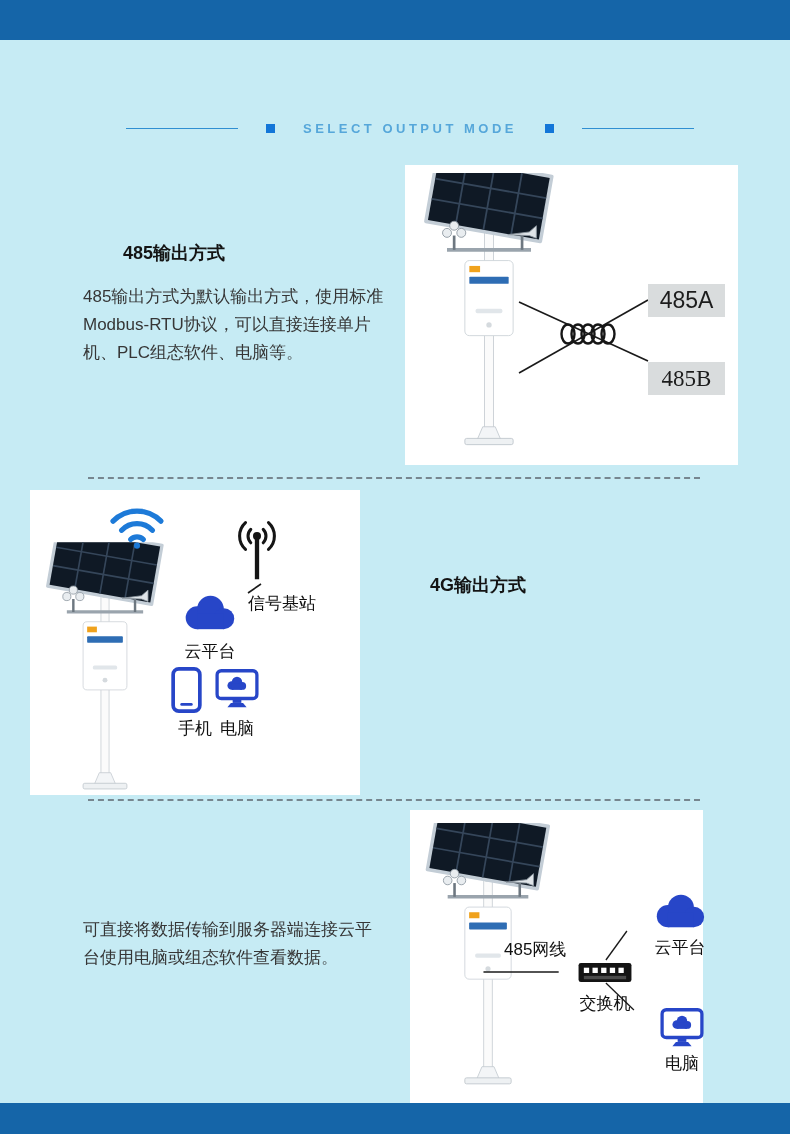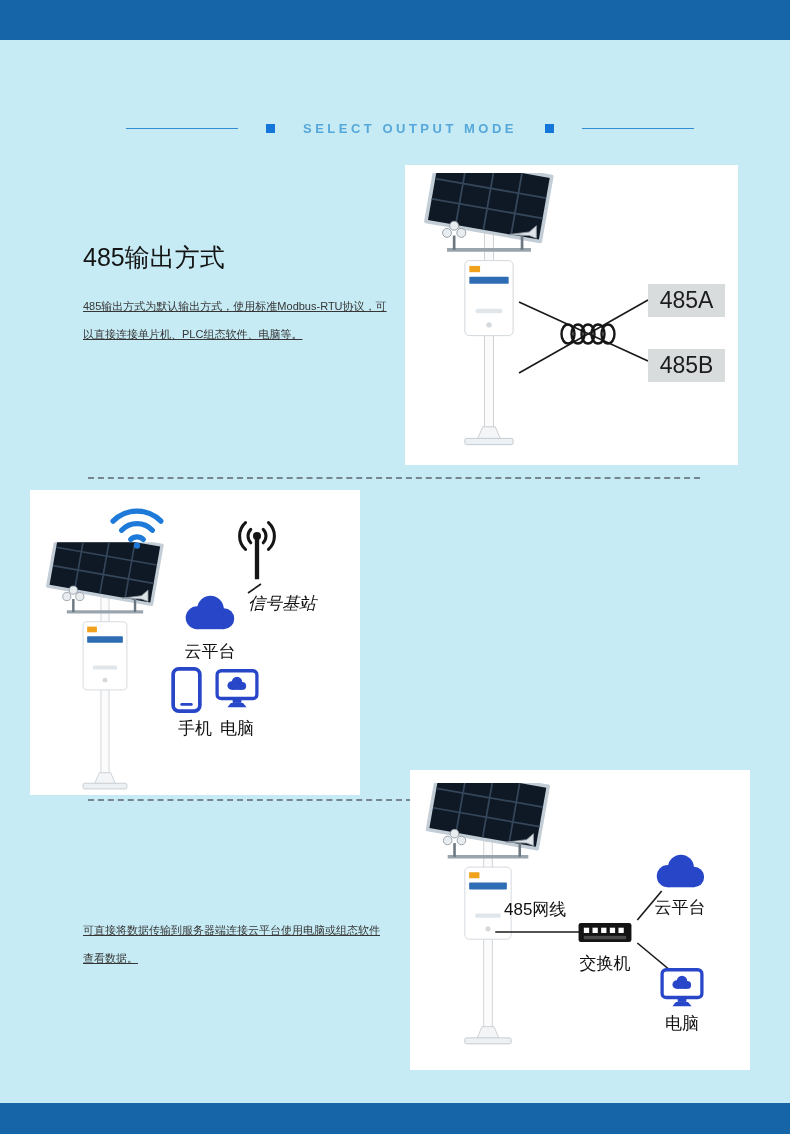--- a/index.html
+++ b/index.html
@@ -15,59 +15,59 @@
     font-size:47px; font-weight:800; color:#1376d8; letter-spacing:3px; }
   .subtitle-row { position:absolute; top:121px; left:0; width:100%;
     display:flex; align-items:center; justify-content:center; gap:28px;margin-left:15px; }
   .hline { width:112px; height:1px; background:#2f8fd2; }
   .sq { width:9px; height:9px; background:#1376d8; }
   .subtitle { font-size:13px; letter-spacing:3.5px; color:#56a7da; font-weight:bold; }
 
   .card { position:absolute; background:#ffffff; }
   .card1 { left:405px; top:165px; width:333px; height:300px; }
   .card2 { left:30px;  top:490px; width:330px; height:305px; }
-  .card3 { left:410px; top:770px; width:340px; height:300px; }
+  .card3 { left:410px; top:810px; width:293px; height:300px; }
 
   .abs { position:absolute; }
   .textblock { position:absolute; }
-  .textblock h2 { font-size:25px; color:#141414; font-weight:normal; margin-bottom:18px; }
-  .textblock p { font-size:11px; color:#363636; line-height:28px;text-decoration:underline; }
+  .textblock h2 { font-size:18px; color:#141414; font-weight:bold; margin-bottom:18px;margin-left:40px; }
+  .textblock p { font-size:17px; color:#363636; line-height:28px; }
   .tb1 { left:83px; top:241px; width:312px; }
   .tb2 { left:390px; top:573px; width:292px; }
   .tb3 { left:83px; top:916px; width:300px; }
 
   .divider { position:absolute; left:88px; width:612px; height:0;
     border-top:2px dashed #76868f; }
   .d1 { top:477px; } .d2 { top:799px; }
 
   .wires { position:absolute; left:0; top:0; width:100%; height:100%; }
   .wires line { stroke:#1a1a1a; stroke-width:1.6; }
 
   .gbox { position:absolute; left:243px; width:77px; height:33px; background:#d9dcdd;
     color:#1c1c1c; font-size:23px; display:flex; align-items:center; justify-content:center; }
-  .gA { top:119px; } .gB { top:184px; }
+  .gA { top:119px; } .gB { top:197px;font-family:Liberation Serif, serif; }
 
   .lbl { position:absolute; font-size:17px; color:#111; text-align:center; }
 
   .blue-icon { color:#2746c8; }
   .wifi-blue { color:#1d7ad8; }
   .black-icon { color:#151515; }
 
   
   .card1 .station { left:8px; top:8px; width:152px; height:277px; }
   .card1 .coil { left:154px; top:157px; width:58px; height:24px; }
 
   
   .card2 .station { left:6px; top:52px; width:138px; height:252px; }
   .wifi-i   { left:78px;  top:13px;  width:58px; height:46px; }
   .ant-i    { left:200px; top:24px;  width:54px; height:69px; }
   .cloud2   { left:149px; top:103px; width:61px; height:40px; }
   .phone-i  { left:141px; top:177px; width:31px; height:46px; }
   .mon2     { left:185px; top:179px; width:44px; height:40px; }
-  .lbl-bs     { left:210px; top:102px; width:84px;font-style:italic; }
+  .lbl-bs     { left:210px; top:102px; width:84px; }
   .lbl-cloud2 { left:143px; top:150px; width:74px; }
   .lbl-phone  { left:142px; top:227px; width:46px; }
   .lbl-pc2    { left:184px; top:227px; width:46px; }
 
   
   .card3 .station { left:5px; top:13px; width:146px; height:266px; }
   .switch-i { left:168px; top:150px; width:54px; height:25px; }
   .cloud3   { left:240px; top:82px;  width:60px; height:39px; }
   .mon3     { left:250px; top:198px; width:44px; height:40px; }
   .lbl-cable  { left:94px;  top:128px; width:86px; text-align:left; }
@@ -237,20 +237,21 @@
     <svg class="abs mon2 blue-icon" viewBox="0 0 50 46">
         <use href="#icon-monitor"></use>
       </svg>
     <div class="lbl lbl-bs">信号基站</div>
     <div class="lbl lbl-cloud2">云平台</div>
     <div class="lbl lbl-phone">手机</div>
     <div class="lbl lbl-pc2">电脑</div>
   </div>
 
   <div class="textblock tb2">
+    <h2>4G输出方式</h2>
   </div>
 
   <div class="divider d2"></div>
 
   <div class="textblock tb3">
     <p>可直接将数据传输到服务器端连接云平台使用电脑或组态软件查看数据。</p>
   </div>
 
   <div class="card card3">
     <svg class="abs station" viewBox="0 0 170 310">

